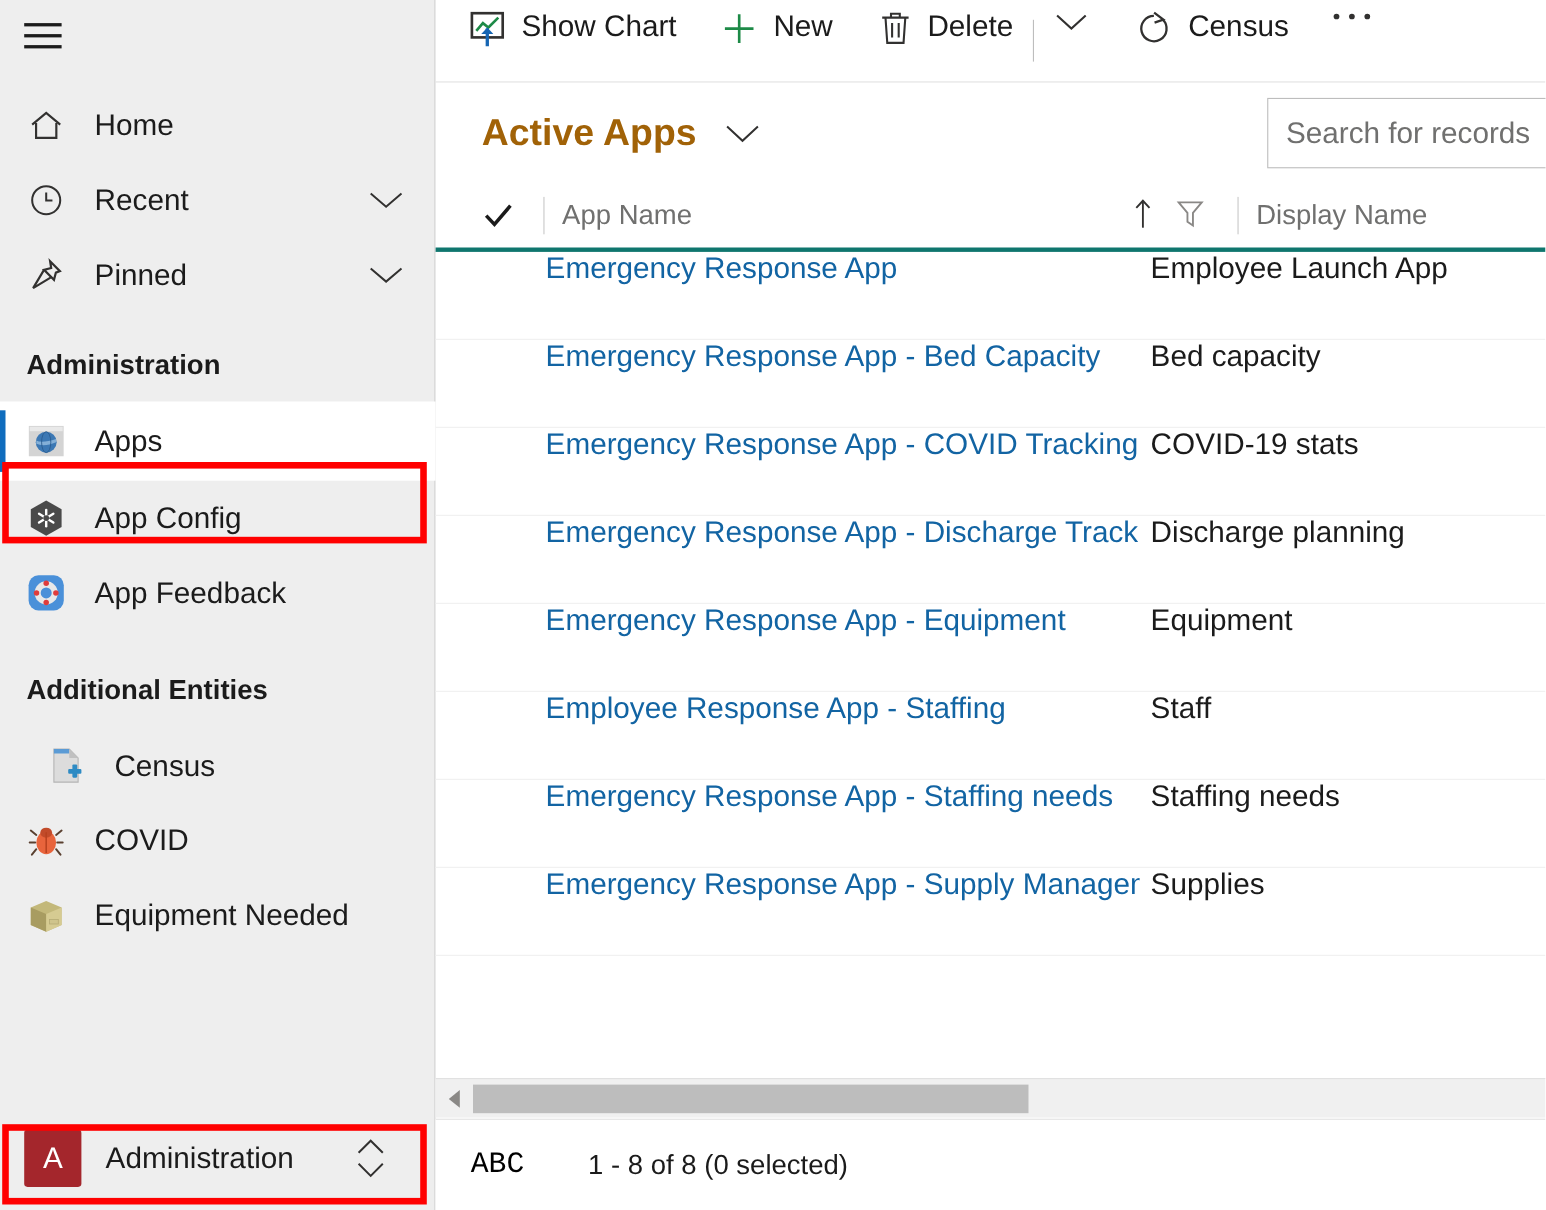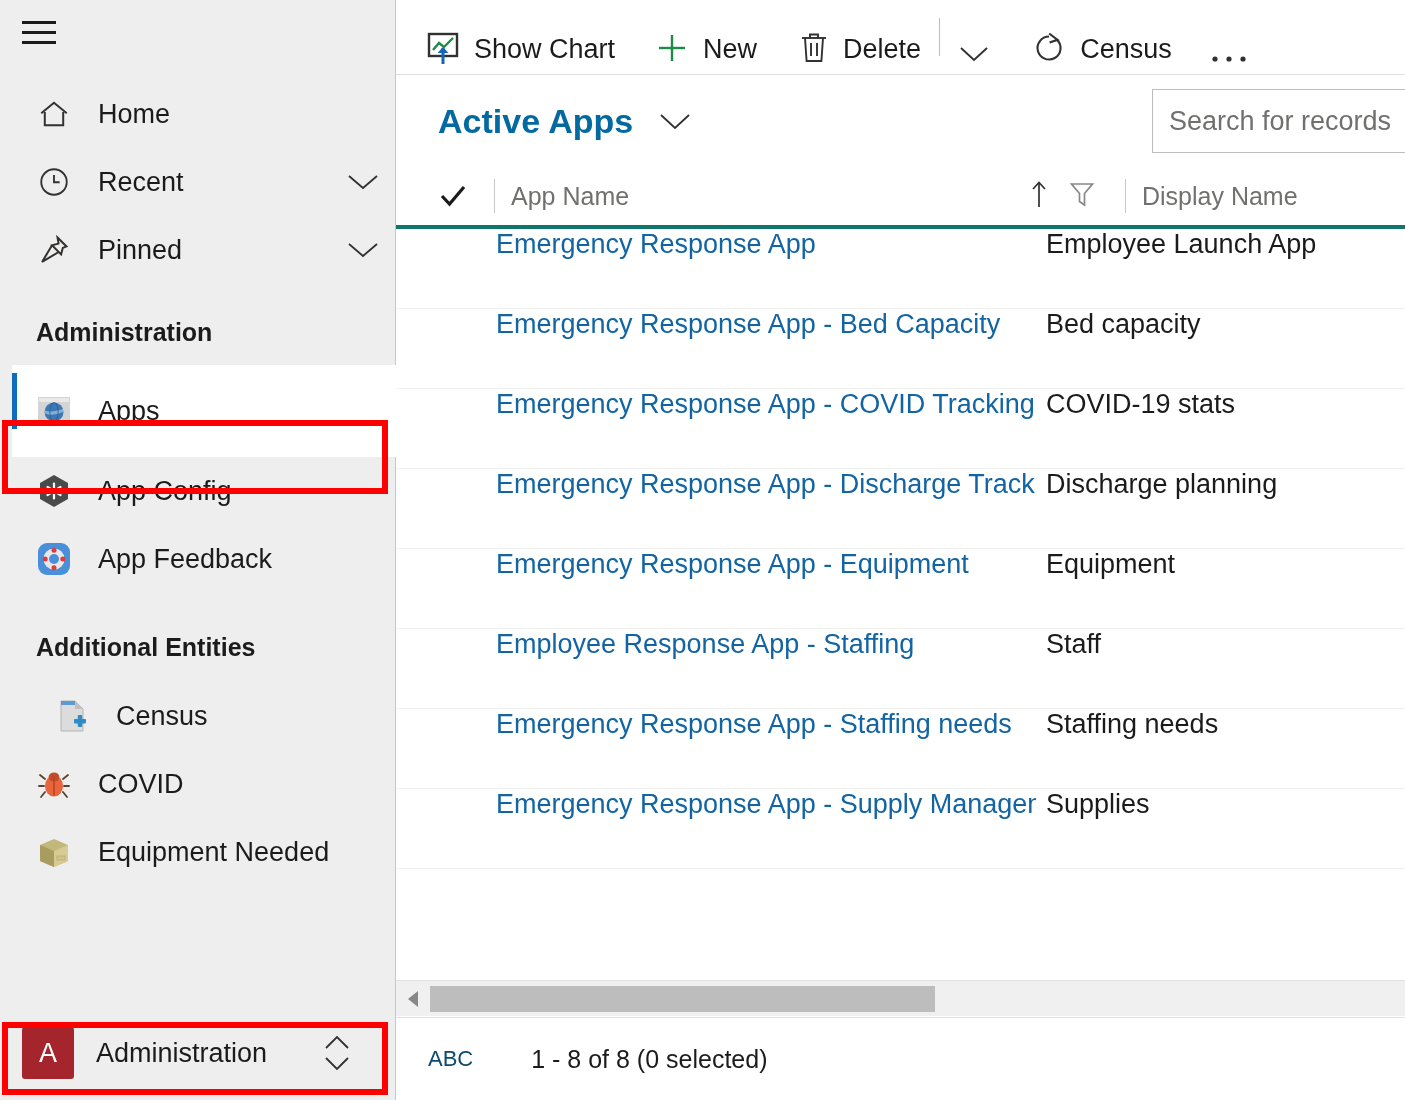--- a/index.html
+++ b/index.html
@@ -27,21 +27,21 @@
     position: absolute; left: 22px; top: 21px;
     width: 34px; height: 24px;
     cursor: pointer;
   }
   .hamburger span {
     display: block; width: 34px; height: 3px;
     background: #1b1b1b; margin-bottom: 7px;
   }
   .hamburger span:last-child { margin-bottom: 0; }
 
-  .navlist { position: absolute; top: 80px; left: 0; width: 396px; margin-left: 12px; }
+  .navlist { position: absolute; top: 80px; left: 0; width: 396px; }
   .nav-item {
     position: relative;
     display: flex; align-items: center;
     height: 68px;
     padding-left: 22px;
     cursor: pointer;
   }
   .nav-ico {
     width: 40px; height: 40px;
     display: flex; align-items: center; justify-content: center;
@@ -120,21 +120,21 @@
 
   
   .cmdbar {
     position: relative;
     height: 75px;
     border-bottom: 1px solid #e1e1e1;
     display: flex; align-items: center;
     padding-left: 18px;
   }
   .cmd-btn {
-    display: flex; align-items: flex-end;
+    display: flex; align-items: flex-start;
     height: 56px;
     padding: 0 12px;
     cursor: pointer;
     white-space: nowrap;
   }
   .cmd-label {
     font-size: 27px; color: #1b1b1b;
     margin-left: 14px;
   }
   .cmd-sep {
@@ -144,21 +144,21 @@
   .cmd-ico { display: flex; align-items: center; justify-content: center; }
 
   
   .viewhead {
     position: relative;
     height: 92px;
     display: flex; align-items: center;
     padding-left: 42px;
   }
   .viewtitle {
-    font-size: 34px; font-weight: 700; color: #0369a1;
+    font-size: 34px; font-weight: 700; color: #a16207;
     white-space: nowrap;
   }
   .viewchev { margin-left: 24px; display:flex; align-items:center; }
   .searchbox {
     position: absolute;
     left: 756px; top: 14px;
     width: 300px; height: 64px;
     border: 1px solid #bdbdbd;
     background: #ffffff;
     display: flex; align-items: center;
@@ -244,21 +244,21 @@
   .footer {
     position: absolute;
     left: 0; top: 1017px;
     width: 1009px; height: 83px;
     background: #ffffff;
     border-top: 1px solid #e1e1e1;
     display: flex; align-items: center;
     padding-left: 32px;
   }
   .abc {
-    font-size: 22px; color: #0c4a6e; cursor: pointer;
+    font-size: 27px; color: #000000; cursor: pointer; font-family: Liberation Mono, monospace;
   }
   .counts {
     font-size: 25px; color: #1b1b1b;
     margin-left: 58px;
   }
 </style>
 </head>
 <body>
 
 <div id="app">
@@ -308,21 +308,21 @@
         <div class="nav-label">Pinned</div>
         <div class="nav-chev">
           <svg width="34" height="22" viewBox="0 0 34 22" fill="none" stroke="#323130" stroke-width="1.8">
             <path d="M3 5 17 17 31 5"></path>
           </svg>
         </div>
       </div>
 
       <div class="section-head" style="margin-top:34px;">Administration</div>
 
-      <div class="nav-item sel-item" style="margin-top:18px;height:92px;">
+      <div class="nav-item sel-item" style="margin-top:18px;height:72px;">
         <div class="sel-bar"></div>
         <div class="nav-ico">
           <svg width="32" height="28" viewBox="0 0 32 28">
             <rect x="0" y="0" width="32" height="28" fill="#d4d4d4"></rect>
             <rect x="1" y="1" width="30" height="4" fill="#e9e9e9"></rect>
             <circle cx="16" cy="15" r="9.5" fill="#3c78b4"></circle>
             <path d="M7 13.5c4 2 10 1 18-1.5v3c-7 3-13 3.5-18 1.5z" fill="#8fb8dd" opacity="0.85"></path>
             <ellipse cx="16" cy="15" rx="4.2" ry="9.5" fill="none" stroke="#2a5b8e" stroke-width="0.8"></ellipse>
           </svg>
         </div>

